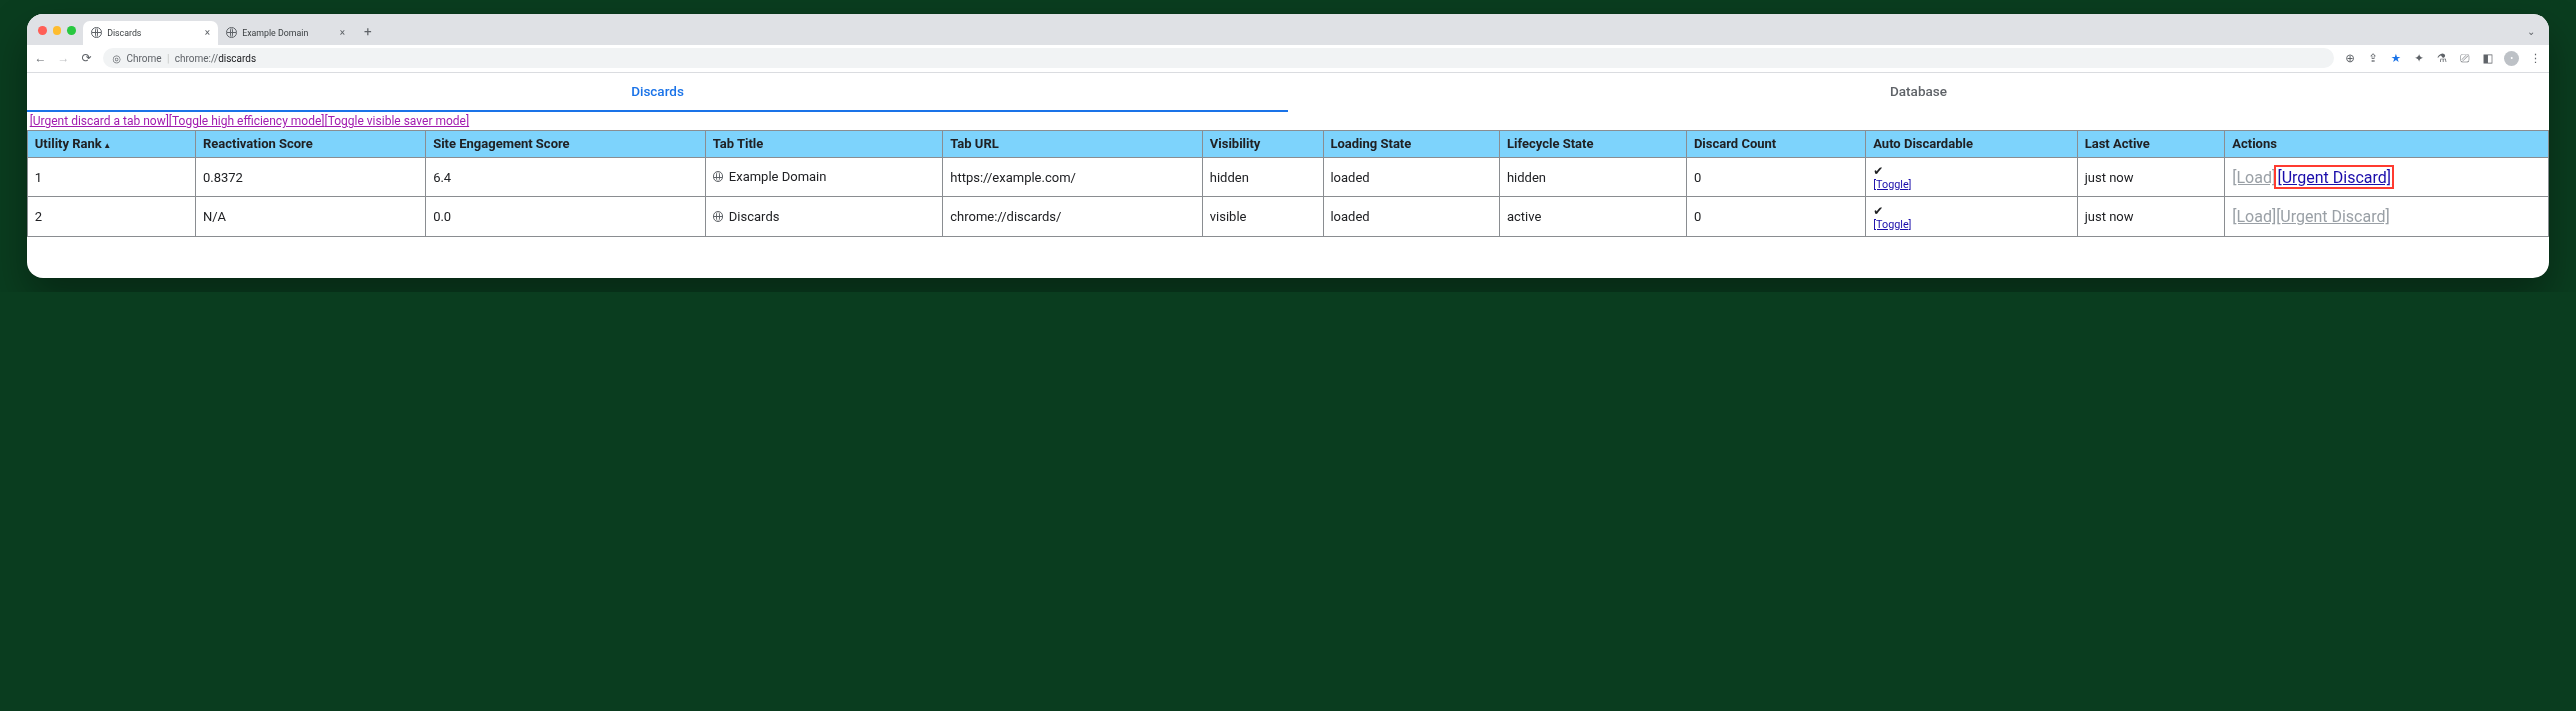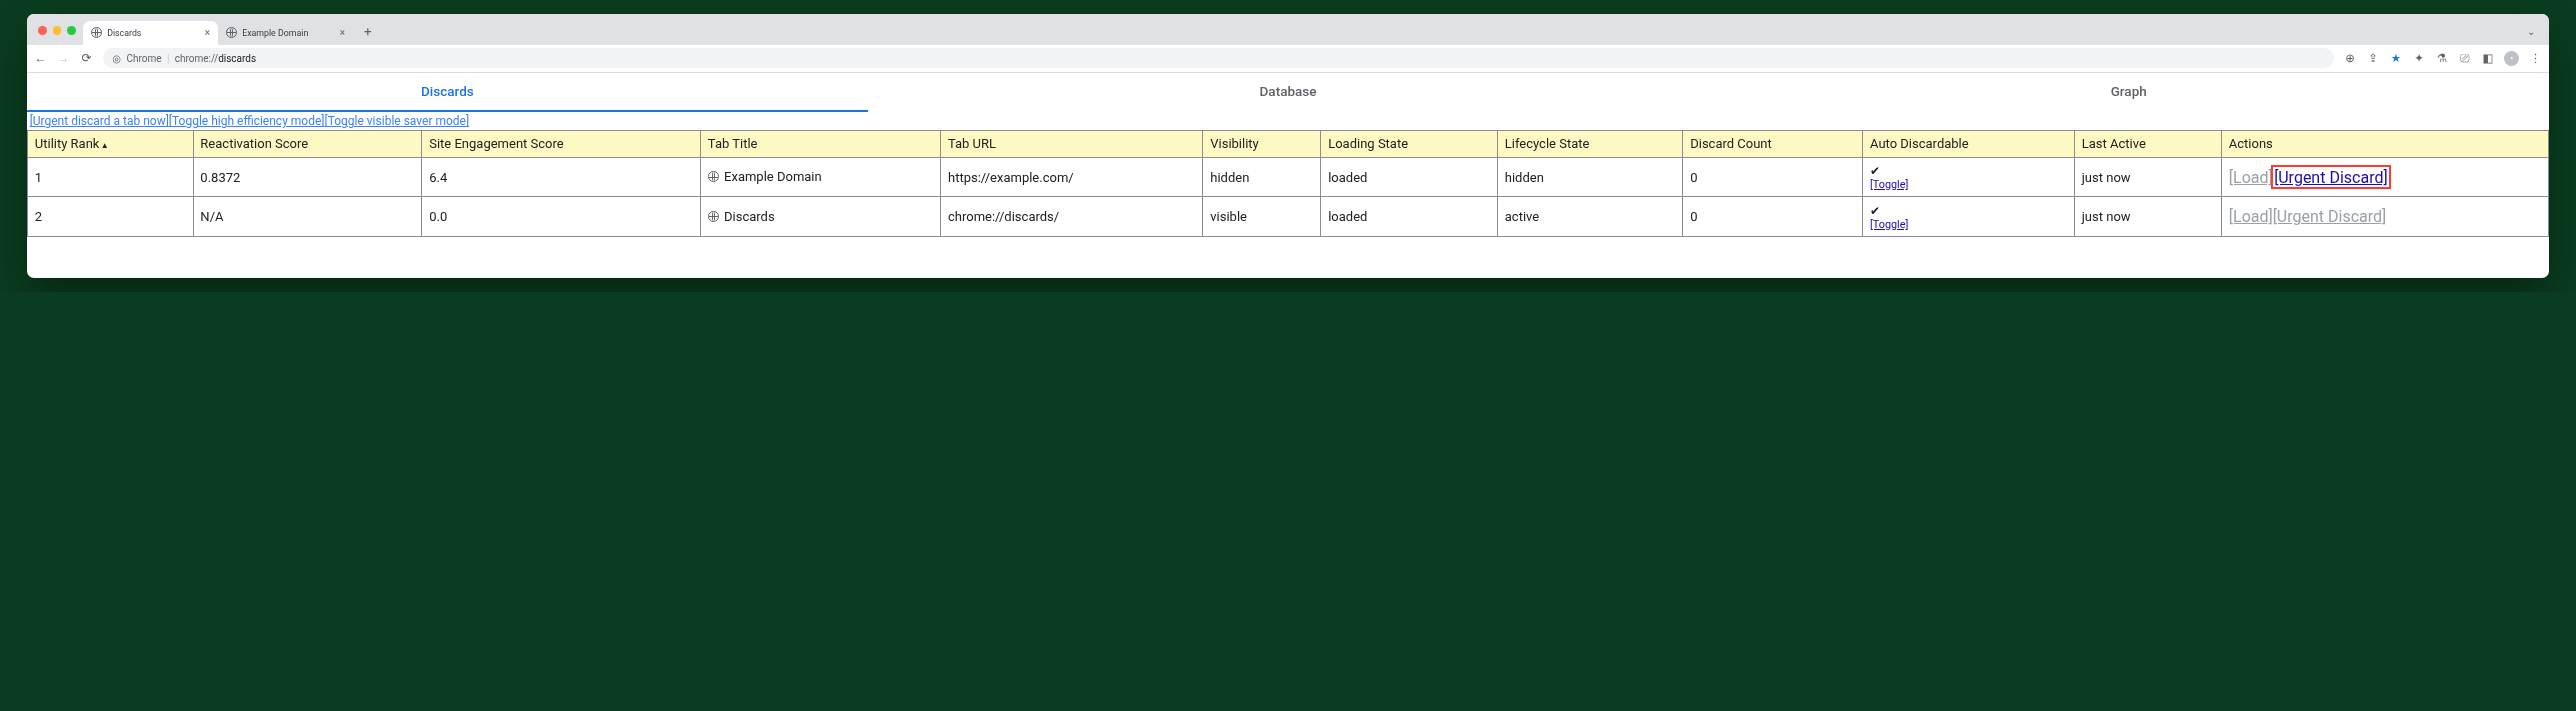--- a/index.html
+++ b/index.html
@@ -6,21 +6,21 @@
   body {
     margin:0; padding:0;
     background:#0a3d1f;
     font-family:-apple-system,BlinkMacSystemFont,"Segoe UI",Roboto,sans-serif;
     font-size:11.5px;
     color:#202124;
   }
   .frame {
     background:#fff;
     margin:13.5px 27px;
-    border-radius:7px;
+    border-radius:16px;
     box-shadow:0 20px 41px rgba(0,0,0,.35),0 0 0 0.7px rgba(0,0,0,.05);
     overflow:hidden;
   }
   
   .tabstrip{
     background:#dfe1e5;height:31px;display:flex;align-items:flex-end;padding:0 6.8px;
   }
   .traffic{display:flex;gap:6px;align-items:center;margin:0 6.8px 9.5px 4px}
   .dot{width:8.8px;height:8.8px;border-radius:50%}
   .dot.r{background:#ff5f57}.dot.y{background:#febc2e}.dot.g{background:#28c840}
@@ -52,24 +52,24 @@
   .omni .url{color:#202124}
   .omni .url .dim{color:#5f6368}
   .ricon{color:#5f6368;font-size:11.5px;width:13.5px;text-align:center}
   .star{color:#1a73e8}
   .avatar{width:15px;height:15px;border-radius:50%;background:#bdc1c6;display:flex;align-items:center;justify-content:center;font-size:8.8px;color:#fff}
   
   .pagetabs{display:flex;border-bottom:0.7px solid #fff}
   .pagetab{flex:1;text-align:center;padding:10.8px 0;font-size:13.5px;font-weight:500;color:#5f6368}
   .pagetab.active{color:#1a73e8;border-bottom:2px solid #1a73e8}
   .toplinks{padding:1.4px 0 1.4px 2.7px;font-size:12px}
-  .toplinks a{color:#3b82f6;text-decoration:underline}
+  .toplinks a{color:#a21caf;text-decoration:underline}
   table{width:100%;border-collapse:collapse}
   th,td{border:0.7px solid #8a8d91;padding:5.4px 6.8px;text-align:left;vertical-align:middle;font-size:13px}
-  th{background:#fef9c3;font-weight:400}
+  th{background:#7dd3fc;font-weight:700}
   th.sorted::after{content:"▲";font-size:8px;margin-left:1.4px}
   .cent{text-align:left}
   .check{font-size:12px}
   .toggle{color:#1a0dab;text-decoration:underline;font-size:10.8px;display:block}
   .actlink{color:#9aa0a6;font-size:16px}
   .actlink.live{color:#1a0dab}
   .hl{outline:2.7px solid #ff3b30;outline-offset:-0.7px;padding:0.7px 1.4px}
   .tabico{display:inline-flex;align-items:center;gap:5.4px}
 </style>
 </head>
@@ -115,21 +115,20 @@
     <span class="ricon">⚗</span>
     <span class="ricon">⎚</span>
     <span class="ricon">◧</span>
     <span class="avatar">•</span>
     <span class="ricon">⋮</span>
   </div>
 
   <div class="pagetabs">
     <div class="pagetab active">Discards</div>
     <div class="pagetab">Database</div>
-    <div class="pagetab">Graph</div>
   </div>
 
   <div class="toplinks">
     <a href="#">[Urgent discard a tab now]</a><a href="#">[Toggle high efficiency mode]</a><a href="#">[Toggle visible saver mode]</a>
   </div>
 
   <table>
     <thead>
       <tr>
         <th class="sorted">Utility Rank</th>

